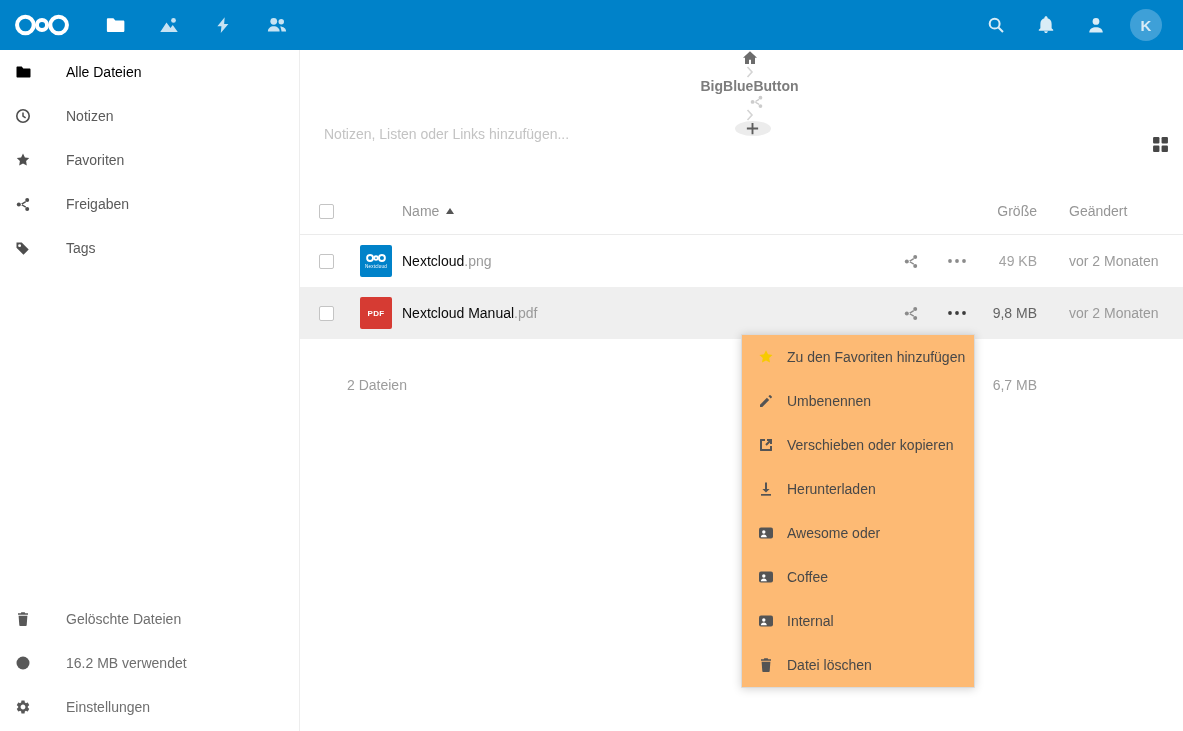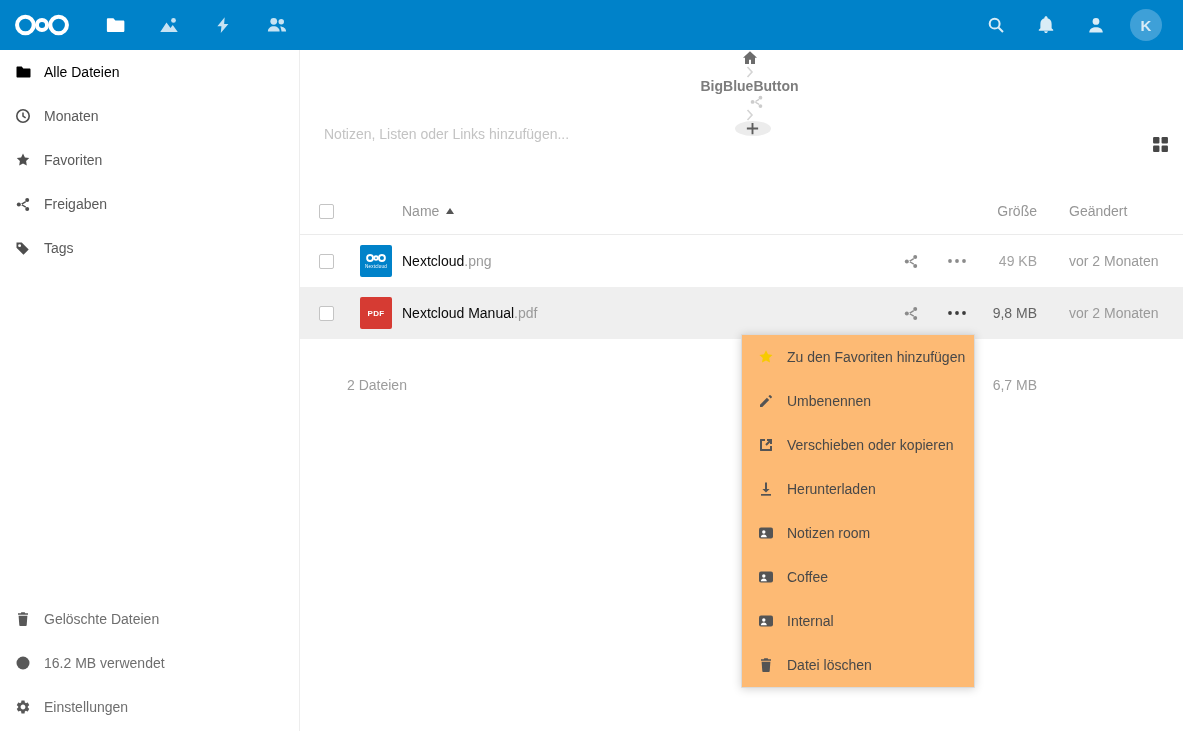--- a/index.html
+++ b/index.html
@@ -34,21 +34,21 @@
   }
 
   
   .sidebar {
     position:absolute; top:50px; left:0; bottom:0; width:300px;
     background:#fff; border-right:1px solid #ededed; z-index:2;
   }
   .nav-list { list-style:none; }
   .nav-item {
     height:44px; display:flex; align-items:center; padding-left:15px;
-    color:#5a5a5a; cursor:pointer;
+    color:#5a5a5a; cursor:pointer;gap:22px;
   }
   .nav-item .nav-icon { width:16px; height:16px; margin-right:13px; color:#4e4e4e; flex:0 0 16px; }
   .nav-item.active { color:#000; }
   .nav-item.active .nav-icon { color:#000; }
   .nav-bottom { position:absolute; bottom:2px; left:0; right:0; list-style:none; }
   .nav-bottom .nav-item { color:#6e6e6e; }
   .nav-bottom .nav-icon { color:#585858; }
 
   
   .main { position:absolute; top:50px; left:300px; right:0; bottom:0; background:#fff; }
@@ -199,21 +199,21 @@
       </span>
       <span>Alle Dateien</span>
     </li>
     <li class="nav-item">
       <span class="nav-icon">
         <svg width="16" height="16" viewBox="0 0 16 16">
             <circle cx="8" cy="8" r="6.2" fill="none" stroke="currentColor" stroke-width="1.6"></circle>
             <path d="M8 4.4V8l2.6 1.9" fill="none" stroke="currentColor" stroke-width="1.5"></path>
           </svg>
       </span>
-      <span>Monaten</span>
+      <span>Notizen</span>
     </li>
     <li class="nav-item">
       <span class="nav-icon">
         <svg width="16" height="16" viewBox="0 0 16 16" fill="currentColor">
             <path d="M8 1.6l1.9 3.9 4.3.6-3.1 3 .7 4.3L8 11.4l-3.8 2 .7-4.3-3.1-3 4.3-.6z"></path>
           </svg>
       </span>
       <span>Favoriten</span>
     </li>
     <li class="nav-item">
@@ -443,21 +443,21 @@
     <span>Herunterladen</span>
   </div>
   <div class="ctx-item">
     <span class="ctx-icon">
       <svg width="16" height="16" viewBox="0 0 16 16">
           <rect x="1" y="2.5" width="14" height="11" rx="2" fill="currentColor"></rect>
           <circle cx="5.8" cy="7" r="1.7" fill="#fff"></circle>
           <path d="M2.8 12.2c0-1.6 1.3-2.8 3-2.8s3 1.2 3 2.8z" fill="#fff"></path>
         </svg>
     </span>
-    <span>Notizen room</span>
+    <span>Awesome oder</span>
   </div>
   <div class="ctx-item">
     <span class="ctx-icon">
       <svg width="16" height="16" viewBox="0 0 16 16">
           <rect x="1" y="2.5" width="14" height="11" rx="2" fill="currentColor"></rect>
           <circle cx="5.8" cy="7" r="1.7" fill="#fff"></circle>
           <path d="M2.8 12.2c0-1.6 1.3-2.8 3-2.8s3 1.2 3 2.8z" fill="#fff"></path>
         </svg>
     </span>
     <span>Coffee</span>

